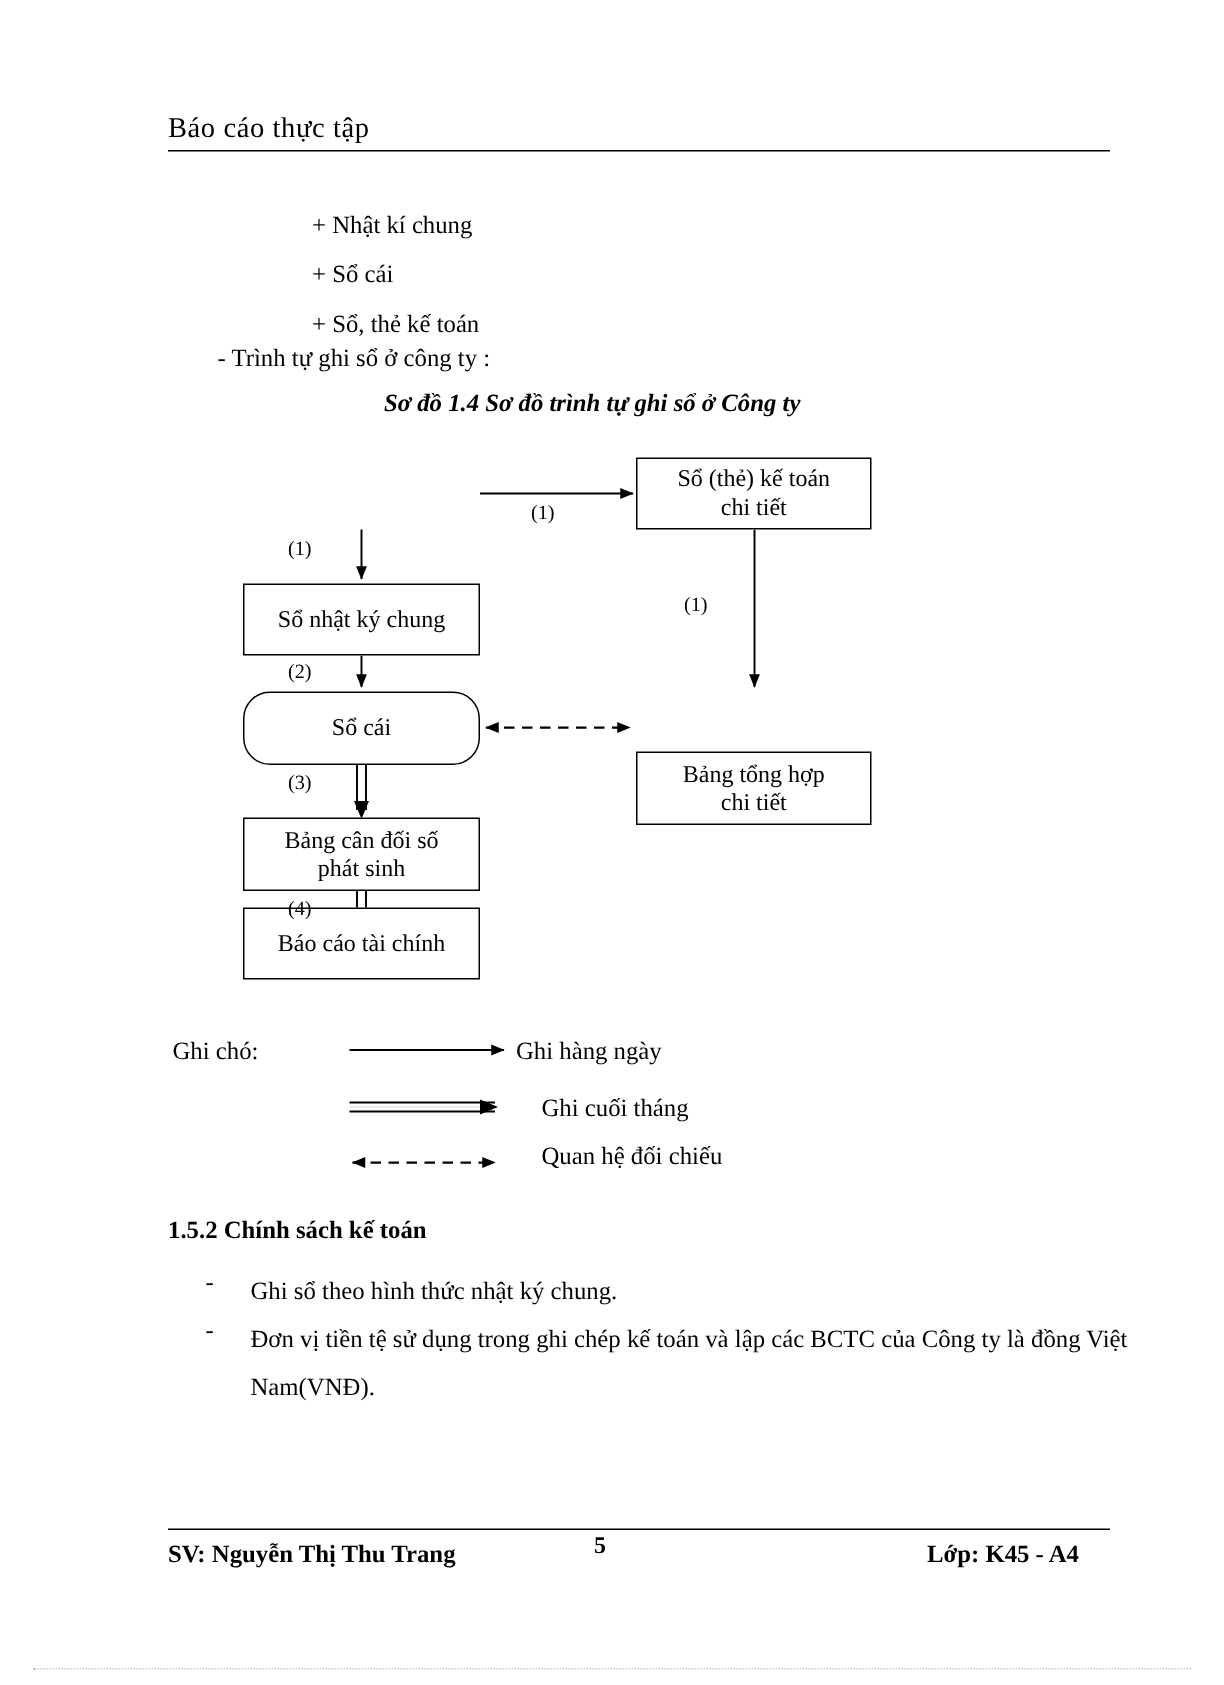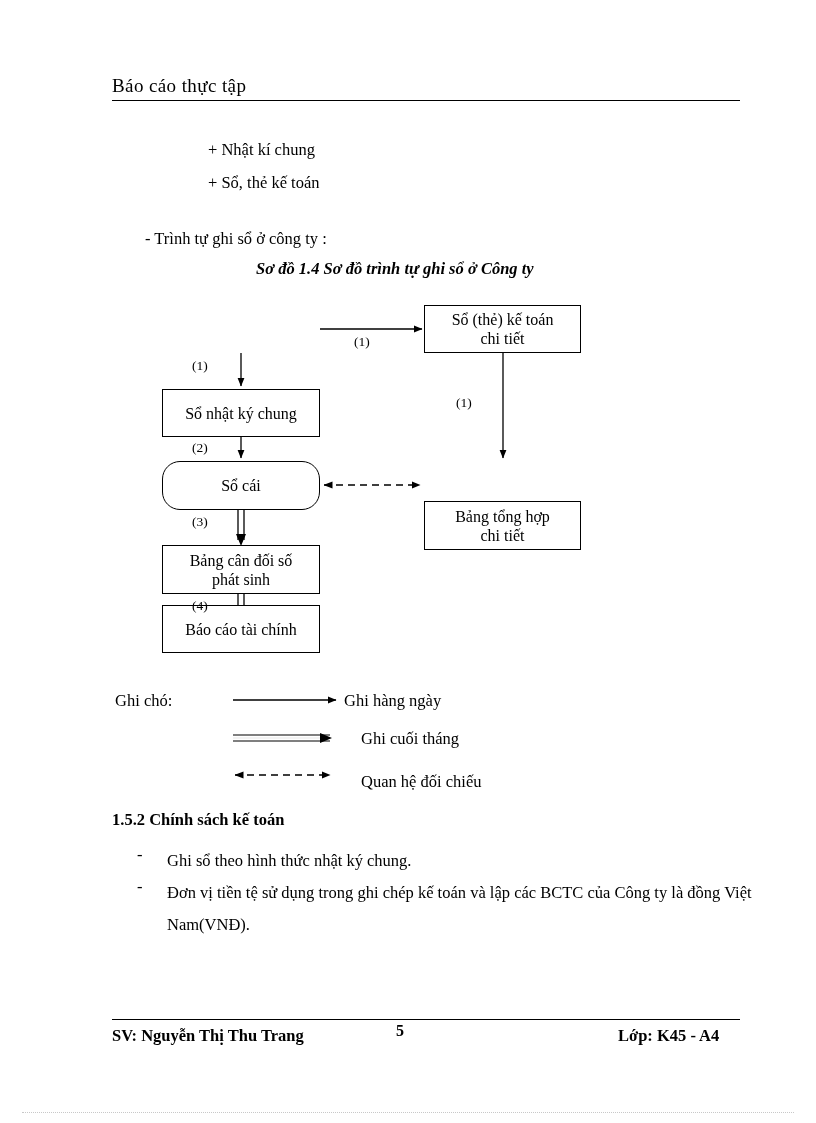--- a/index.html
+++ b/index.html
@@ -178,20 +178,21 @@
 
 <div class="page">
 
   <div class="hdr">
     <div class="hdr-text">Báo cáo thực tập</div>
     <div class="hdr-rule"></div>
   </div>
 
   <div class="plus-list">
     <div class="plus-item">+ Nhật kí chung</div>
+    <div class="plus-item">+ Sổ cái</div>
     <div class="plus-item">+ Sổ, thẻ kế toán</div>
   </div>
 
   <div class="dash-line">- Trình tự ghi sổ ở công ty :</div>
   <div class="caption">Sơ đồ 1.4  Sơ đồ trình tự ghi sổ ở Công ty</div>
 
   <svg class="chart" viewBox="0 0 816 1123" width="816" height="1123">
     <defs>
       <marker id="ah" markerWidth="10" markerHeight="10" refX="8.5" refY="4" orient="auto" markerUnits="userSpaceOnUse">
         <path d="M0,0.4 L9,4 L0,7.6 z" fill="#000"></path>
@@ -279,21 +280,21 @@
   <div class="elabel" style="left:192px; top:514px;">(3)</div>
 
   <div class="elabel" style="left:192px; top:598px;">(4)</div>
 
   <div class="legend-title">Ghi chó:</div>
 
   <div class="legend-text" style="left:344px; top:691px;">Ghi hàng ngày</div>
 
   <div class="legend-text" style="left:361px; top:729px;">Ghi cuối tháng</div>
 
-  <div class="legend-text" style="left:361px; top:761px;margin-top:11px;">Quan hệ đối chiếu</div>
+  <div class="legend-text" style="left:361px; top:761px;">Quan hệ đối chiếu</div>
 
   <div class="sec-head">1.5.2 Chính sách kế toán</div>
 
   <div class="bullet-row" style="left:137px; top:845px;">
     <div class="bullet-mark">-</div>
     <div class="bullet-body">Ghi sổ theo hình thức nhật ký chung.</div>
   </div>
 
   <div class="bullet-row" style="left:137px; top:877px;">
     <div class="bullet-mark">-</div>

